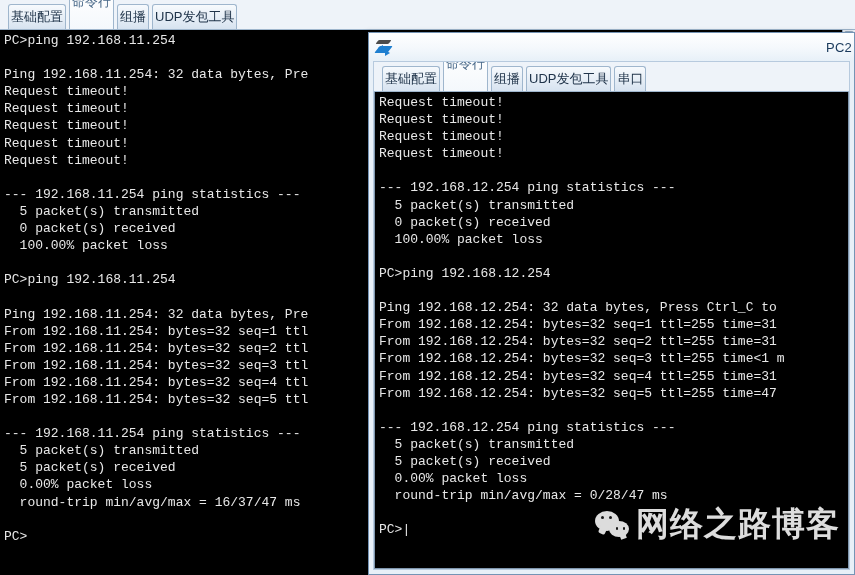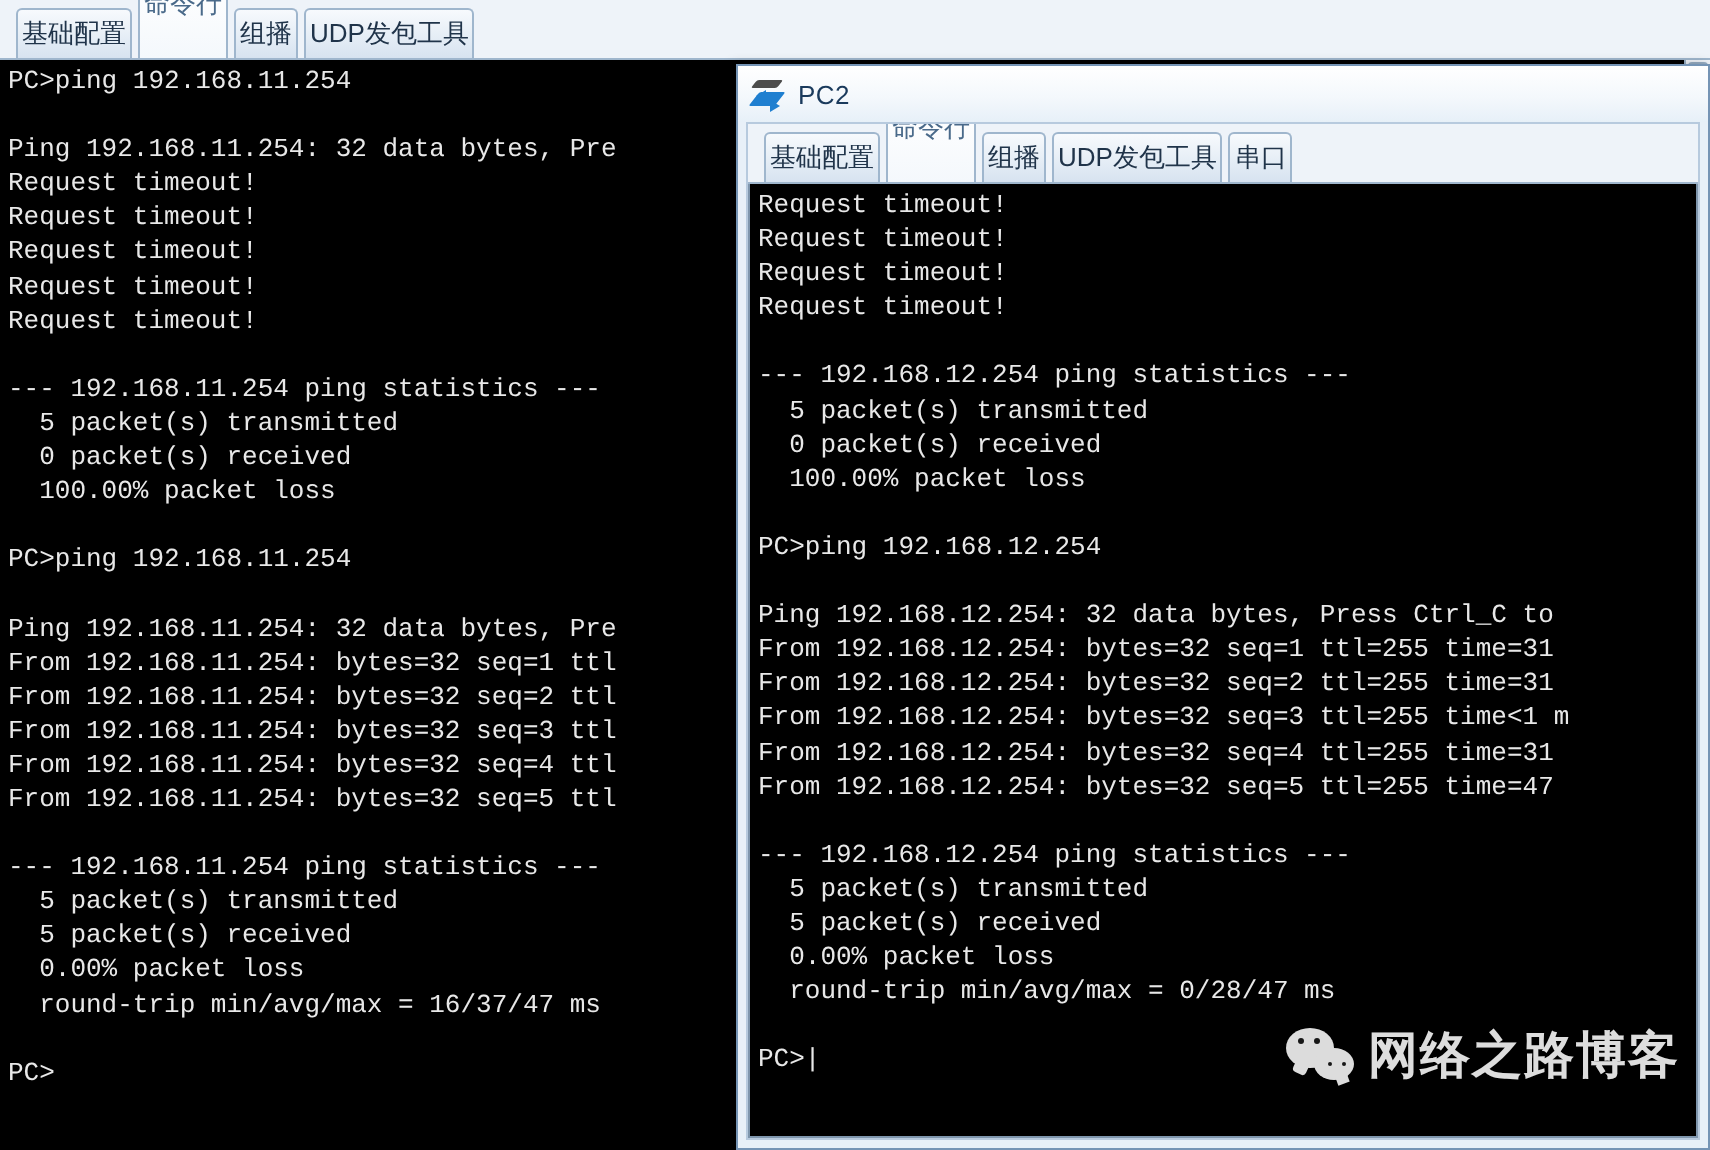--- a/index.html
+++ b/index.html
@@ -137,21 +137,21 @@
     box-shadow:-2px 0 5px rgba(0,0,0,.25);
     padding:0;
   }
   #pc2 .inner{
     position:absolute;left:4px;top:28px;right:4px;bottom:4px;
     display:flex;flex-direction:column;
     background:#eef3f9;
     border:1px solid #b7cade;
     box-sizing:border-box;
   }
-  #pc2 .titlebar{border-bottom:none;background:linear-gradient(to bottom,#ffffff 0%,#f4f8fc 55%,#e7f0f8 100%);}
+  #pc2 .titlebar{border-bottom:none;background:linear-gradient(to bottom,#ffffff 0%,#f4f8fc 55%,#e7f0f8 100%);justify-content:space-between;}
 
   
   .watermark{
     position:absolute;right:8px;bottom:28px;
     display:flex;align-items:center;
     opacity:.92;pointer-events:none;
   }
   .wx{
     position:relative;width:34px;height:26px;margin-right:7px;
   }
@@ -171,21 +171,21 @@
     content:"";position:absolute;right:3px;bottom:-2px;width:6px;height:6px;
     background:#efefef;transform:rotate(-20deg);
   }
   .wx .e{position:absolute;width:3px;height:3px;border-radius:50%;background:#1a1a1a;}
   .wx .e1{left:6px;top:5px;}
   .wx .e2{left:14px;top:5px;}
   .wx .e3{right:11px;bottom:7px;width:2.5px;height:2.5px;}
   .wx .e4{right:4px;bottom:7px;width:2.5px;height:2.5px;}
   .wm-text{
     font-family:"DejaVu Sans","Liberation Sans",sans-serif;
-    font-size:25px;color:#f0f0f0;font-weight:600;letter-spacing:1px;
+    font-size:33px;color:#f0f0f0;font-weight:600;letter-spacing:1px;
     line-height:1;
   }
 </style>
 </head>
 <body>
 
 <div class="window" id="pc1">
 
 
   <div class="tabstrip">

